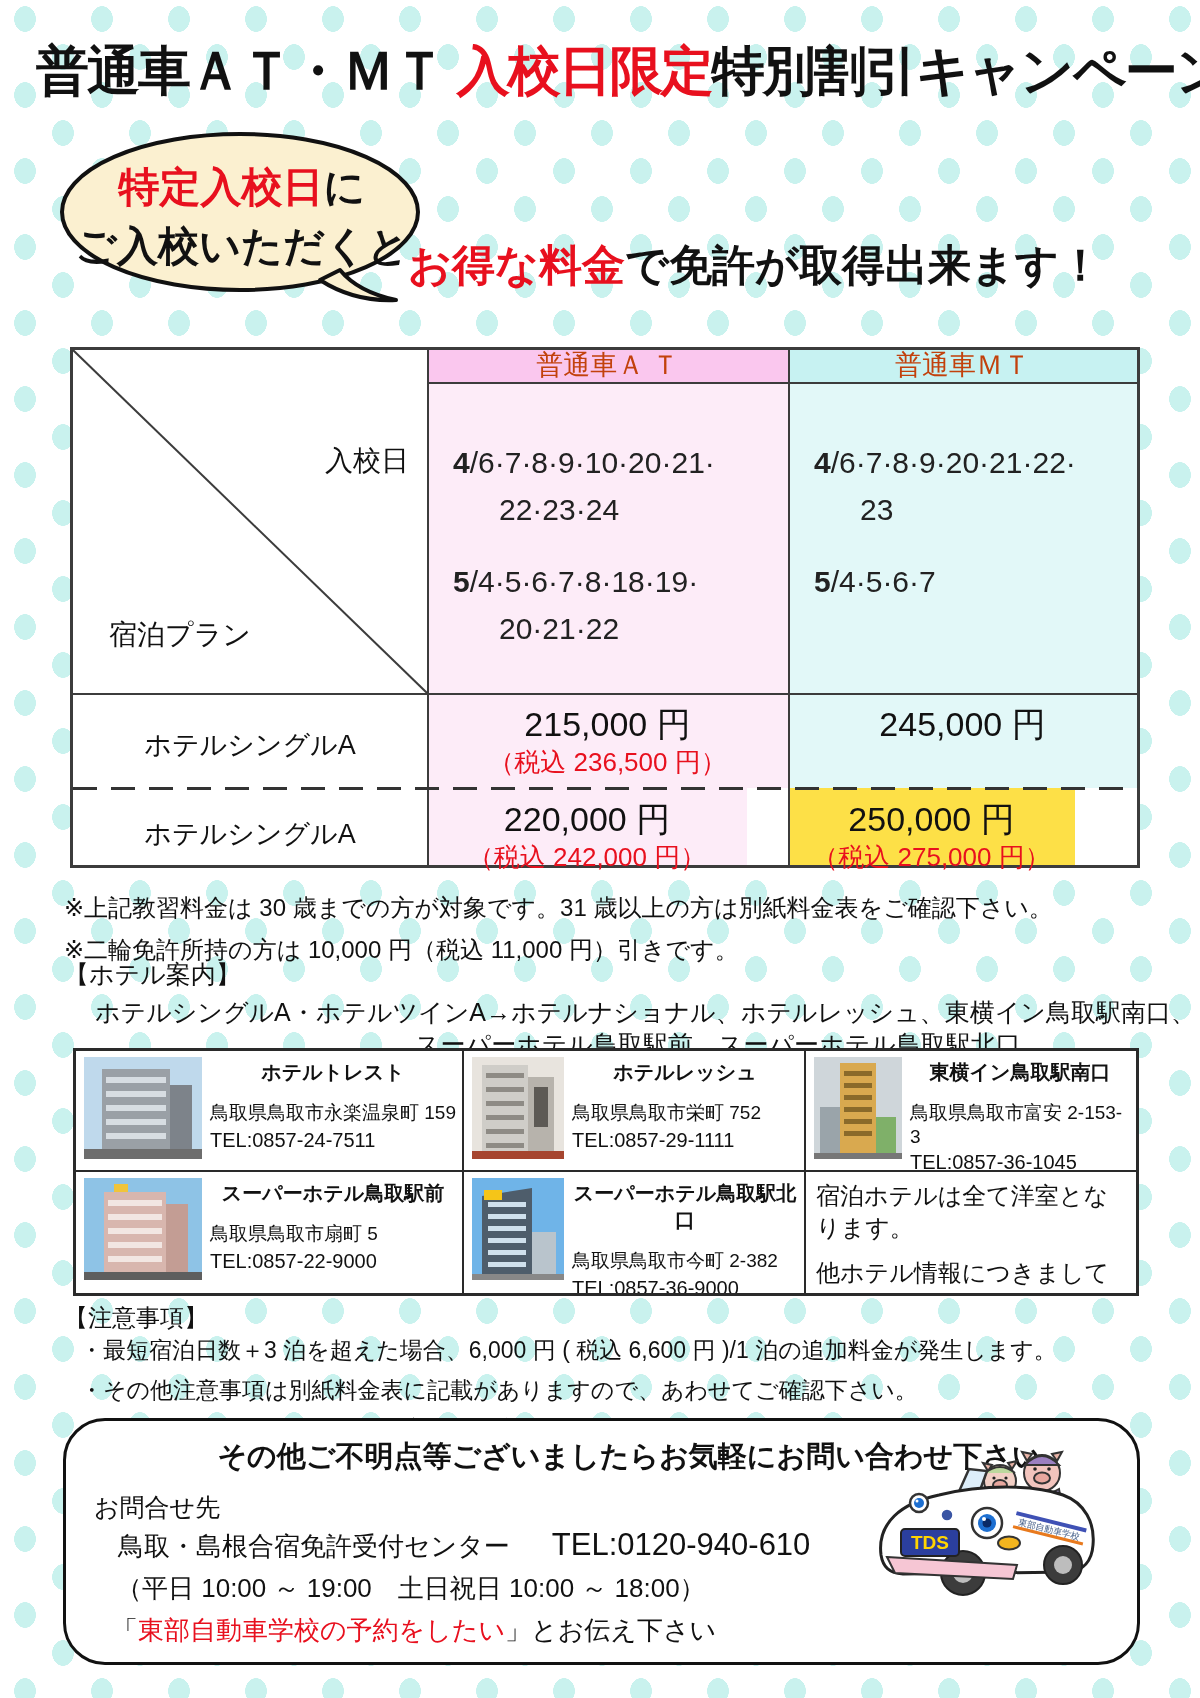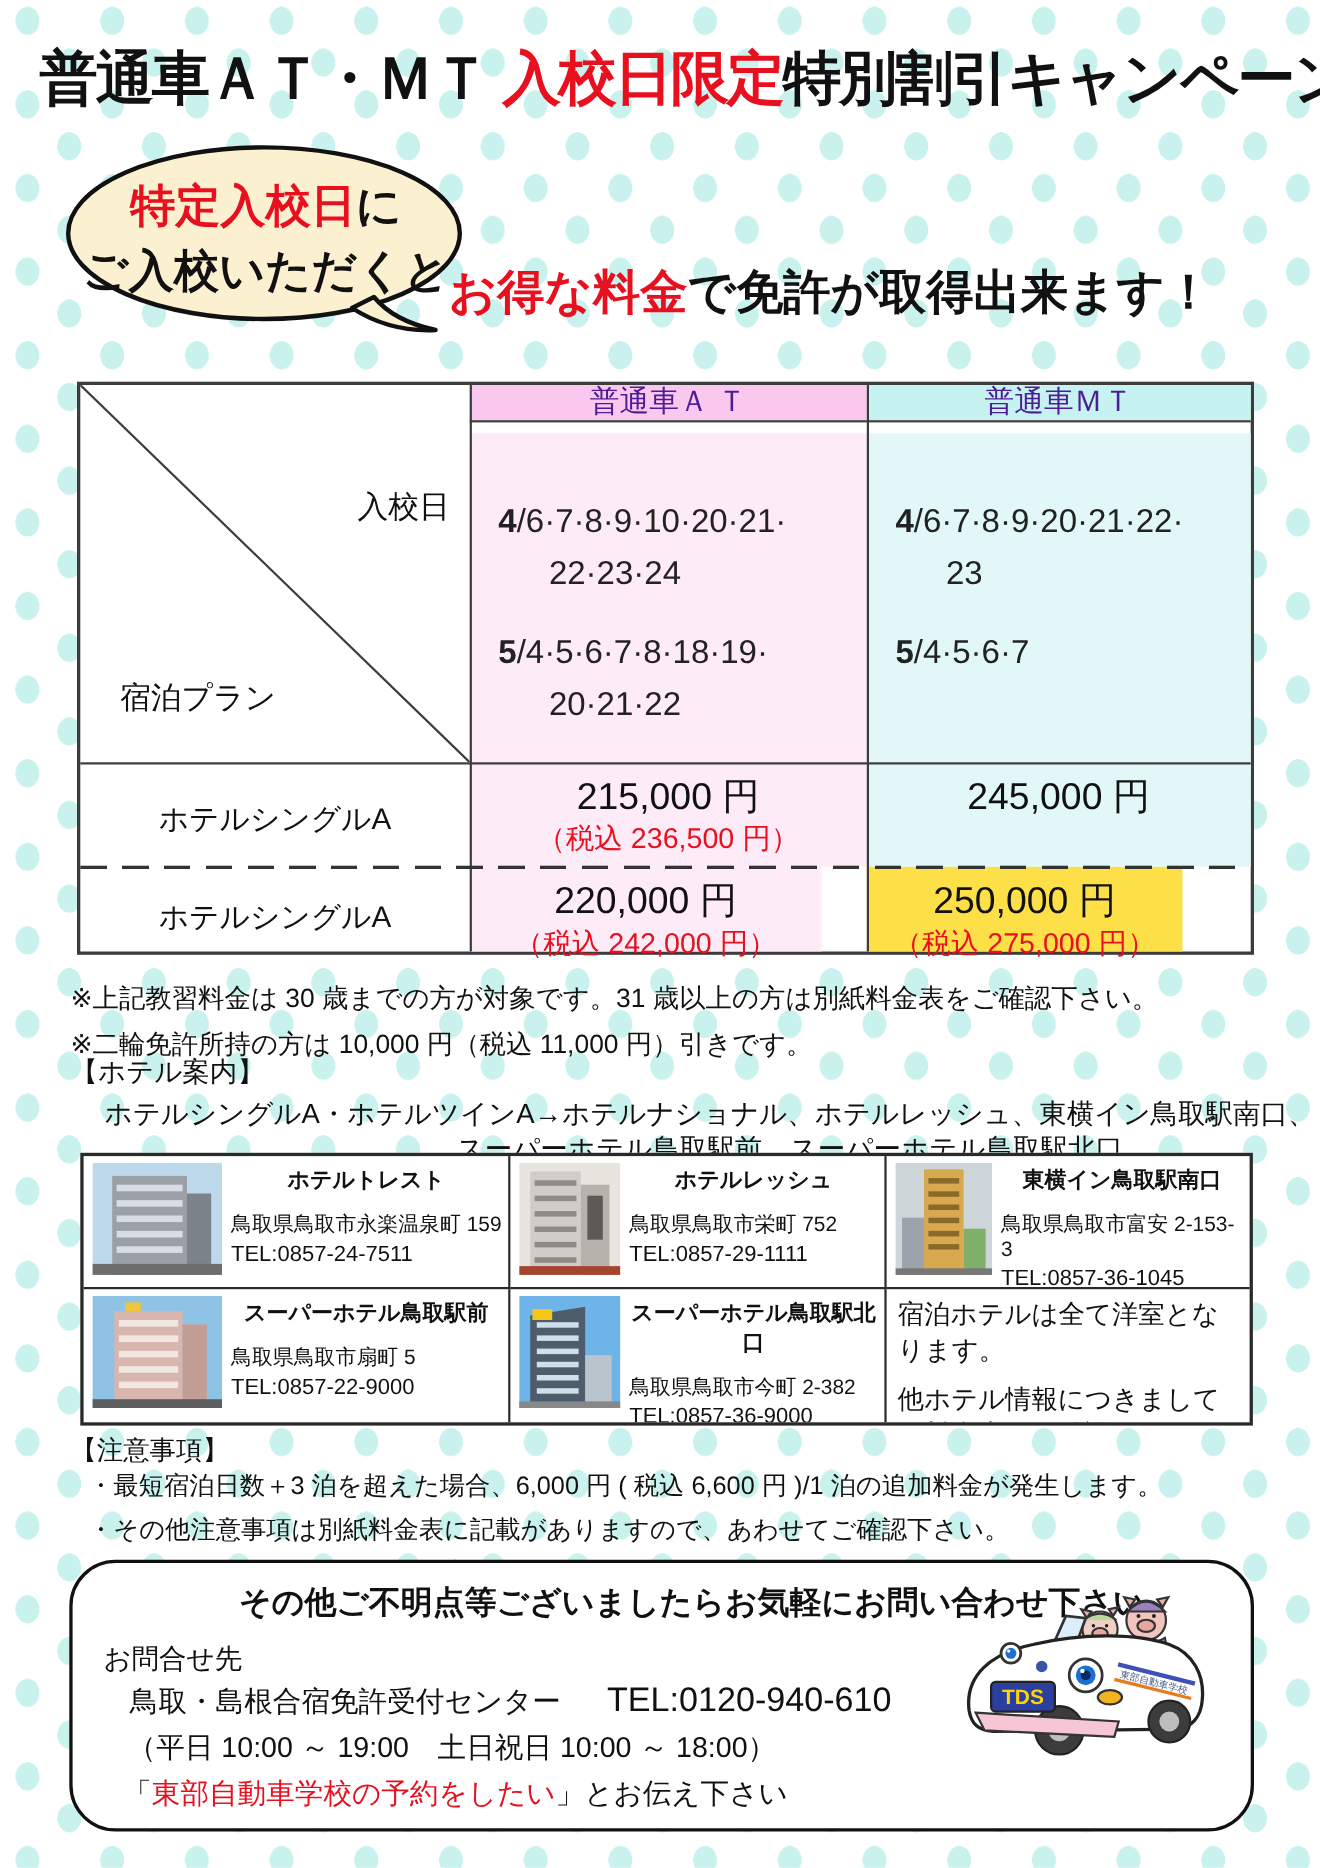--- a/index.html
+++ b/index.html
@@ -35,29 +35,29 @@
       box-sizing:border-box;background:#fff;}
   .pt-cell{position:absolute;box-sizing:border-box;}
   .col-at-head {left:354px;top:0;width:361px;height:32px;background:#fac7ee;}
   .col-mt-head {left:715px;top:0;width:349px;height:32px;background:#c7f2f2;}
   .col-at-body {left:354px;top:32px;width:361px;height:311px;background:#fdecf8;}
   .col-mt-body {left:715px;top:32px;width:349px;height:311px;background:#e2f8f8;}
   .col-at-p1{left:354px;top:343px;width:361px;height:95px;background:#fdecf8;}
   .col-mt-p1{left:715px;top:343px;width:349px;height:95px;background:#e2f8f8;}
   .col-at-p2{left:354px;top:438px;width:320px;height:77px;background:#fdecf8;}
   .col-mt-p2{left:715px;top:438px;width:287px;height:77px;background:#fde047;}
-  .head-label{font-size:27px;font-weight:500;text-align:center;line-height:30px;color:#4c1d95;}
+  .head-label{font-size:27px;font-weight:500;text-align:center;line-height:30px;color:#c2410c;}
   .vline{position:absolute;width:2px;background:#3c3c3c;top:0;height:515px;}
   .hline{position:absolute;height:2px;background:#3c3c3c;}
   .dash-line{position:absolute;left:0;top:437px;width:1064px;height:3px;
       background:repeating-linear-gradient(90deg,#333 0 24px,transparent 24px 38px);}
   #corner-diagonal{position:absolute;left:0;top:0;}
   .corner-top{position:absolute;right:372px;top:92px;font-size:28px;color:#111;}
   .corner-bottom{position:absolute;left:36px;top:266px;font-size:28px;color:#111;}
-  .dates-cell{padding:58px 0 0 26px;font-size:30px;line-height:1.55;color:#222;margin-top:12px;}
+  .dates-cell{padding:58px 0 0 26px;font-size:30px;line-height:1.55;color:#222;}
   .dates-cell p{margin:0 0 26px 0;padding-left:46px;text-indent:-46px;}
   .dates-cell b{font-weight:700;}
   .dates-cell span{white-space:pre-line;font-weight:400;}
   .row-label{position:absolute;left:0;width:354px;text-align:center;font-size:27px;color:#111;}
   .row-label.r1{top:377px;}
   .row-label.r2{top:466px;}
   .price-cell{text-align:center;padding-top:10px;}
   .price-base{font-size:34px;font-weight:500;color:#111;line-height:1.25;}
   .price-tax{font-size:26px;font-weight:500;line-height:1.3;}
 

